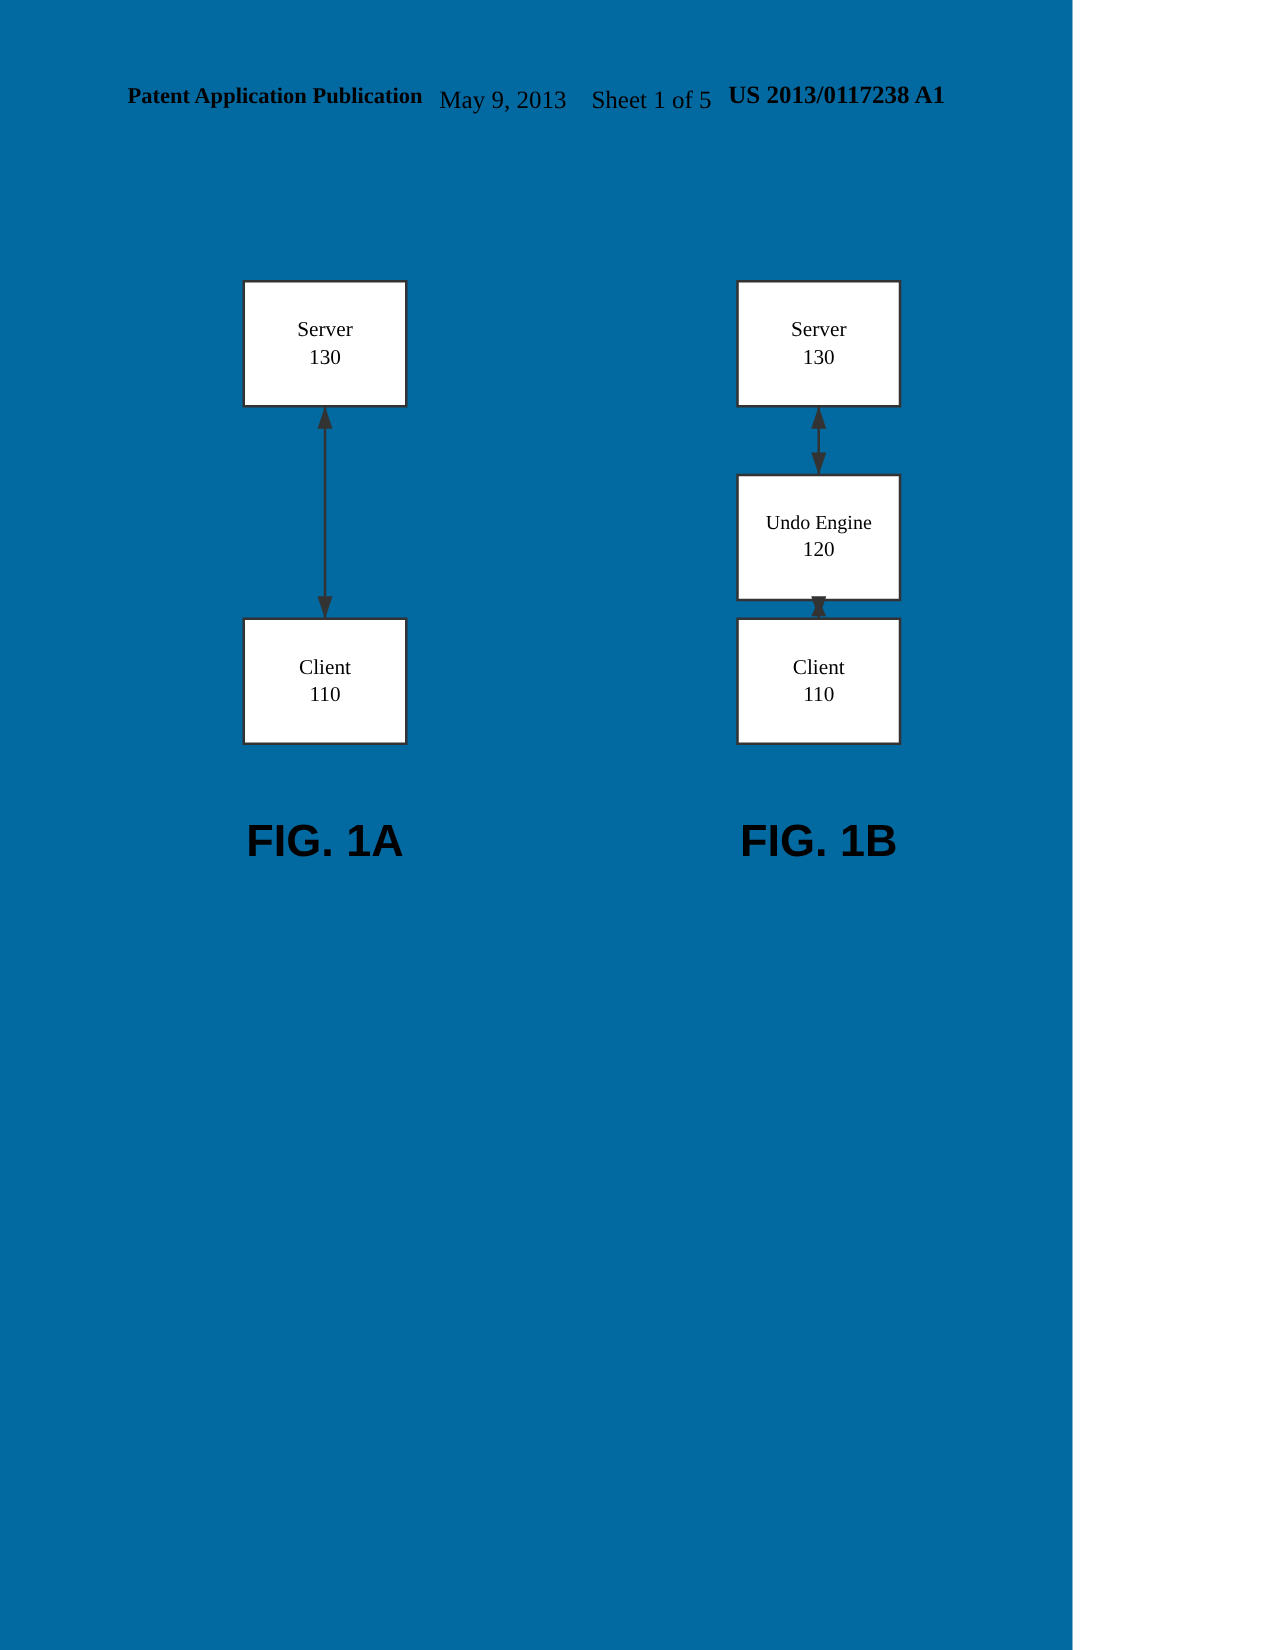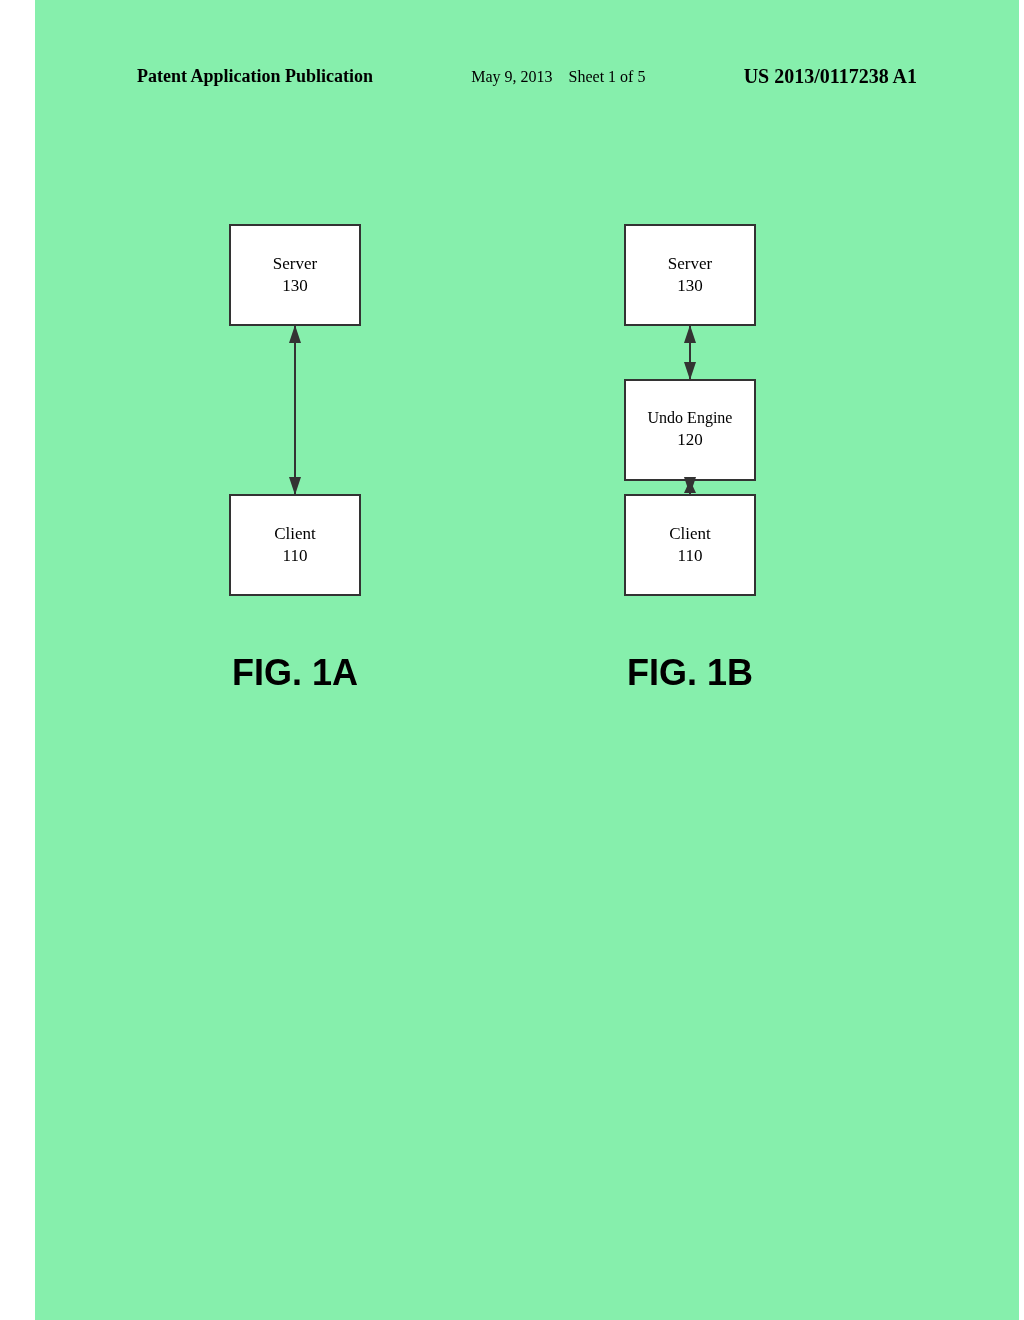--- a/index.html
+++ b/index.html
@@ -7,25 +7,24 @@
     body {
       background: #ffffff;
       font-family: 'Times New Roman', Times, serif;
       width: 1024px;
       height: 1320px;
       position: relative;
       overflow: hidden;
     }
 
     .page {
-      width: 984px;
+      width: 858px;
       height: 1320px;
-      background: #86efac;
+      background: #0369a1;
       position: relative;
-      margin-left: 35px;
     }
 
     
     .header {
       position: absolute;
       top: 65px;
       left: 0;
       right: 0;
       display: flex;
       justify-content: space-between;
@@ -33,21 +32,21 @@
       padding: 0 102px 0 102px;
     }
 
     .header-left {
       font-size: 18px;
       font-weight: bold;
       line-height: 1.3;
     }
 
     .header-center {
-      font-size: 16px;
+      font-size: 20px;
       text-align: center;
       line-height: 1.5;
     }
 
     .header-right {
       font-size: 20px;
       font-weight: bold;
       text-align: right;
     }
 

